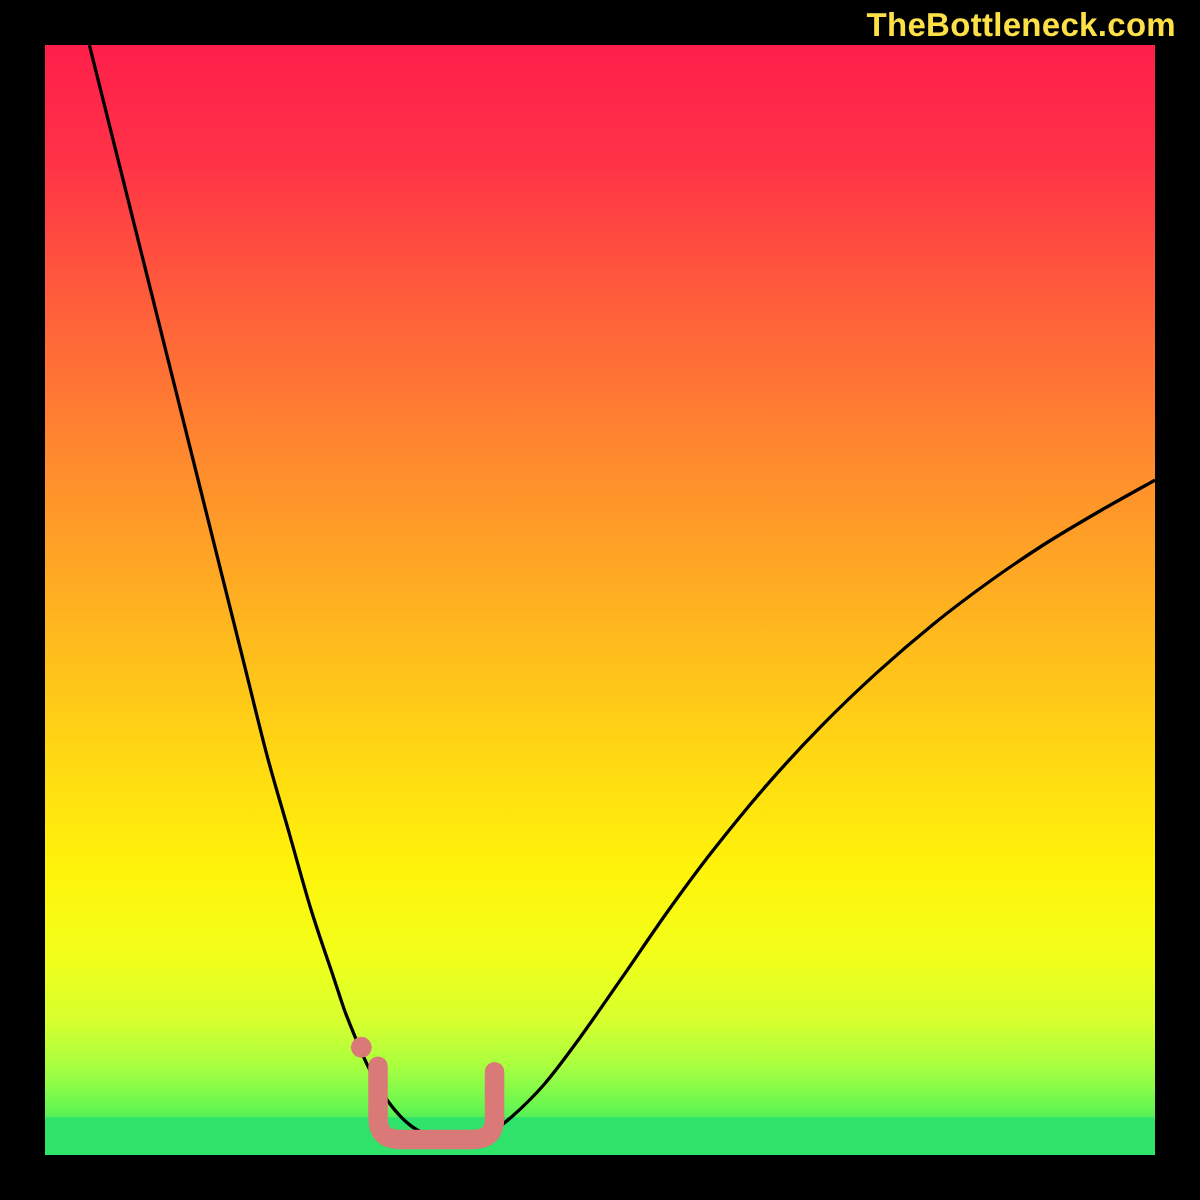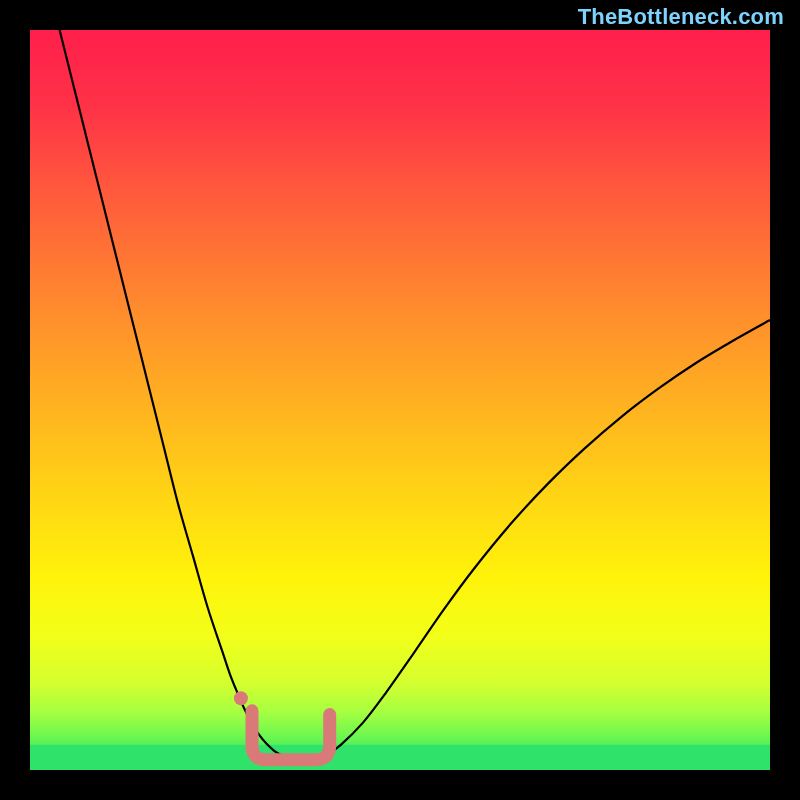--- a/index.html
+++ b/index.html
@@ -14,21 +14,21 @@
   .page {
     position: relative;
     width: 800px;
     height: 800px;
     background: #000;
   }
   .watermark {
     position: absolute;
     top: 4px;
     right: 16px;
-    color: #7dd3fc;
+    color: #fde047;
     font-size: 22px;
     font-weight: 600;
     letter-spacing: 0.2px;
     z-index: 50;
     user-select: none;
   }
   .plot-frame {
     position: absolute;
     left: 30px;
     top: 30px;

